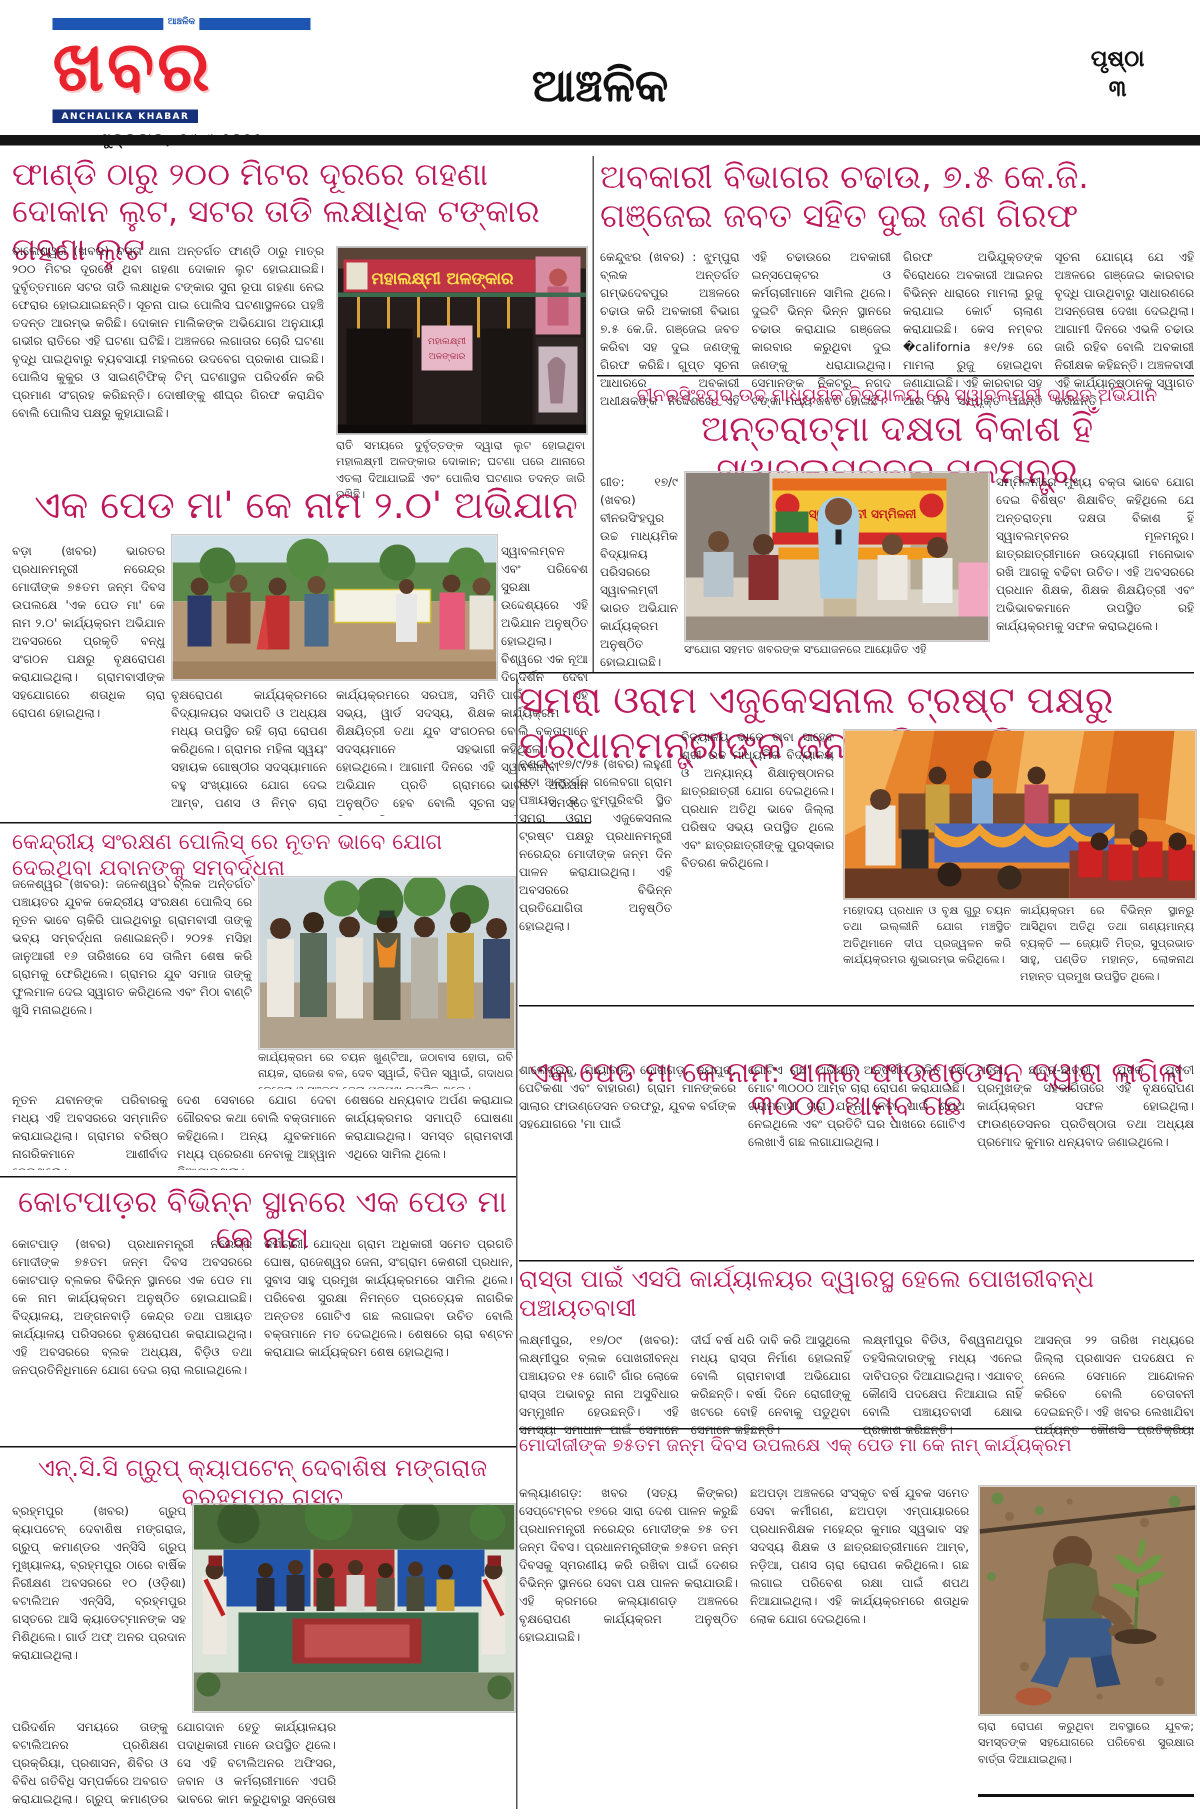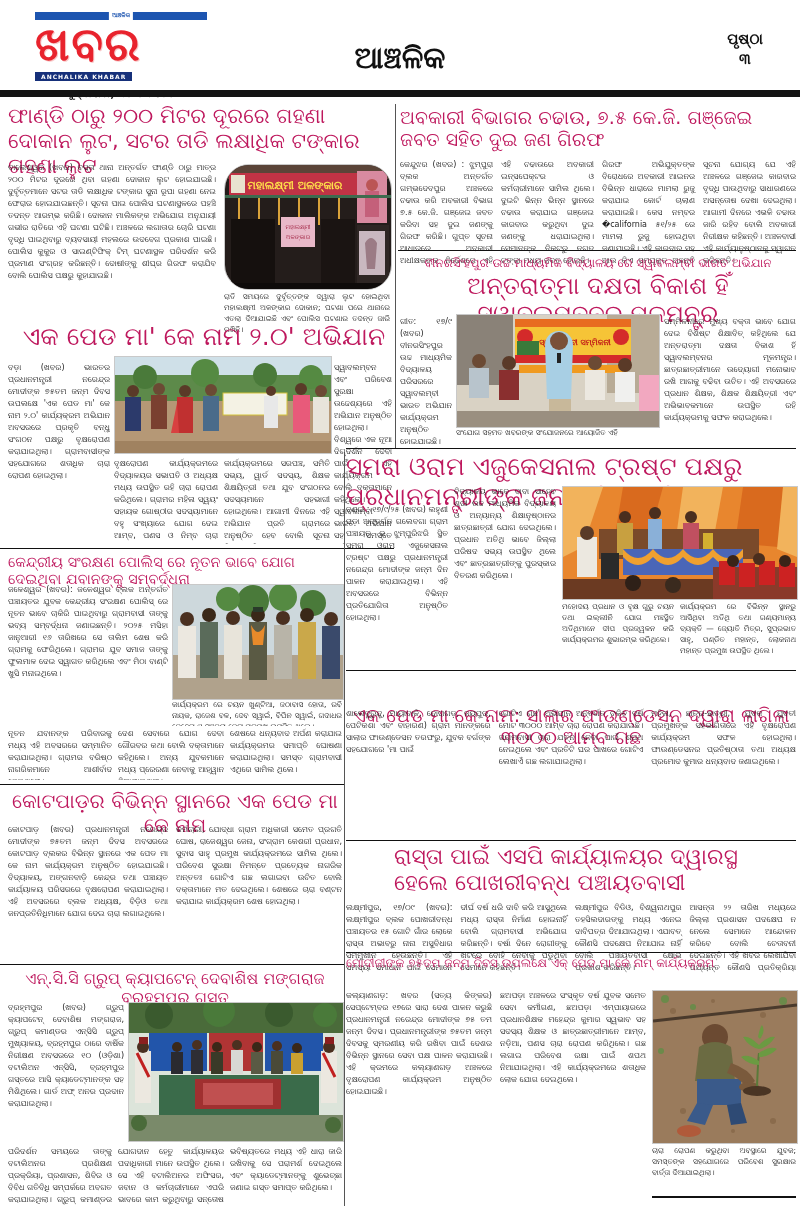--- a/index.html
+++ b/index.html
@@ -52,21 +52,21 @@
     <div>ପୃଷ୍ଠା</div>
     <div>୩</div>
   </div>
 
   <div class="bar-black" style="top:90px;"></div>
 
   <div class="abs" style="left:8px;top:104px;width:384px;">
     <div class="hl" style="font-size:21px;">ଫାଣ୍ଡି ଠାରୁ ୨୦୦ ମିଟର ଦୂରରେ ଗହଣା ଦୋକାନ ଲୁଟ, ସଟର ତାଡି ଲକ୍ଷାଧିକ ଟଙ୍କାର ଗହଣା ଲୁଟ</div>
   </div>
   <div class="abs body-txt" style="left:8px;top:162px;width:208px;height:150px;overflow:hidden;">ବାଲେଶ୍ୱର (ଖବର) ବସ୍ତା ଥାନା ଅନ୍ତର୍ଗତ ଫାଣ୍ଡି ଠାରୁ ମାତ୍ର ୨୦୦ ମିଟର ଦୂରରେ ଥିବା ଗହଣା ଦୋକାନ ଲୁଟ ହୋଇଯାଇଛି। ଦୁର୍ବୃତ୍ତମାନେ ସଟର ତାଡି ଲକ୍ଷାଧିକ ଟଙ୍କାର ସୁନା ରୂପା ଗହଣା ନେଇ ଫେରାର ହୋଇଯାଇଛନ୍ତି। ସୂଚନା ପାଇ ପୋଲିସ ଘଟଣାସ୍ଥଳରେ ପହଞ୍ଚି ତଦନ୍ତ ଆରମ୍ଭ କରିଛି। ଦୋକାନ ମାଲିକଙ୍କ ଅଭିଯୋଗ ଅନୁଯାୟୀ ଗଭୀର ରାତିରେ ଏହି ଘଟଣା ଘଟିଛି। ଅଞ୍ଚଳରେ ଲଗାତାର ଚୋରି ଘଟଣା ବୃଦ୍ଧି ପାଇଥିବାରୁ ବ୍ୟବସାୟୀ ମହଲରେ ଉଦବେଗ ପ୍ରକାଶ ପାଇଛି। ପୋଲିସ କୁକୁର ଓ ସାଇଣ୍ଟିଫିକ୍ ଟିମ୍ ଘଟଣାସ୍ଥଳ ପରିଦର୍ଶନ କରି ପ୍ରମାଣ ସଂଗ୍ରହ କରିଛନ୍ତି। ଦୋଷୀଙ୍କୁ ଶୀଘ୍ର ଗିରଫ କରାଯିବ ବୋଲି ପୋଲିସ ପକ୍ଷରୁ କୁହାଯାଇଛି।</div>
-  <div class="photo" style="left:224px;top:164px;width:166px;height:124px;border-radius:25px;">
+  <div class="photo" style="left:224px;top:164px;width:166px;height:124px;">
     <svg viewBox="0 0 166 124" preserveAspectRatio="none">
       <rect width="166" height="124" fill="#241d1b"></rect>
       <rect x="0" y="0" width="166" height="14" fill="#5a4438"></rect>
       <rect x="4" y="8" width="128" height="22" fill="#c03345"></rect>
       <rect x="6" y="10" width="14" height="18" fill="#e8e3d0"></rect>
       <text x="70" y="24" font-size="11" fill="#ffe24a" text-anchor="middle" font-weight="bold">ମହାଲକ୍ଷ୍ମୀ ଅଳଙ୍କାର</text>
       <rect x="132" y="6" width="30" height="52" fill="#d88aa0"></rect>
       <circle cx="147" cy="20" r="6" fill="#b55"></circle>
       <rect x="140" y="26" width="14" height="26" fill="#c4607a"></rect>
       <g stroke="#d9a23a" stroke-width="2">
@@ -85,21 +85,21 @@
       <rect x="96" y="54" width="34" height="64" fill="#1a1412"></rect>
       <rect x="132" y="60" width="32" height="60" fill="#2e2624"></rect>
       <rect x="134" y="66" width="26" height="44" fill="#c9b8c0"></rect>
       <path d="M140 78 q6 -10 12 0 l-2 26 l-8 0 z" fill="#9b7b85"></path>
       <rect x="0" y="118" width="166" height="6" fill="#0e0b0a"></rect>
     </svg>
   </div>
   <div class="abs cap" style="left:224px;top:292px;width:166px;">ରାତି ସମୟରେ ଦୁର୍ବୃତ୍ତଙ୍କ ଦ୍ୱାରା ଲୁଟ ହୋଇଥିବା ମହାଲକ୍ଷ୍ମୀ ଅଳଙ୍କାର ଦୋକାନ; ଘଟଣା ପରେ ଥାନାରେ ଏତଲା ଦିଆଯାଇଛି ଏବଂ ପୋଲିସ ଘଟଣାର ତଦନ୍ତ ଜାରି ରଖିଛି।</div>
 
   <div class="abs" style="left:400px;top:106px;width:396px;">
-    <div class="hl" style="font-size:19px;">ଅବକାରୀ ବିଭାଗର ଚଢାଉ, ୭.୫ କେ.ଜି. ଗଞ୍ଜେଇ ଜବତ ସହିତ ଦୁଇ ଜଣ ଗିରଫ</div>
+    <div class="hl" style="font-size:22px;">ଅବକାରୀ ବିଭାଗର ଚଢାଉ, ୭.୫ କେ.ଜି. ଗଞ୍ଜେଇ ଜବତ ସହିତ ଦୁଇ ଜଣ ଗିରଫ</div>
     <div class="cols" style="margin-top:8px;height:106px;overflow:hidden;">
       <div class="body-txt">କେନ୍ଦୁଝର (ଖବର) : ଝୁମ୍ପୁରା ବ୍ଲକ ଅନ୍ତର୍ଗତ ଗମ୍ଭଦେବପୁର ଅଞ୍ଚଳରେ ଚଢାଉ କରି ଅବକାରୀ ବିଭାଗ ୭.୫ କେ.ଜି. ଗଞ୍ଜେଇ ଜବତ କରିବା ସହ ଦୁଇ ଜଣଙ୍କୁ ଗିରଫ କରିଛି। ଗୁପ୍ତ ସୂଚନା ଆଧାରରେ ଅବକାରୀ ଅଧୀକ୍ଷକଙ୍କ ନିର୍ଦ୍ଦେଶରେ ଏହି ଚଢାଉ କରାଯାଇଥିଲା।</div>
       <div class="body-txt">ଏହି ଚଢାଉରେ ଅବକାରୀ ଇନ୍ସପେକ୍ଟର ଓ କର୍ମଚାରୀମାନେ ସାମିଲ ଥିଲେ। ଦୁଇଟି ଭିନ୍ନ ଭିନ୍ନ ସ୍ଥାନରେ ଚଢାଉ କରାଯାଇ ଗଞ୍ଜେଇ କାରବାର କରୁଥିବା ଦୁଇ ଜଣଙ୍କୁ ଧରାଯାଇଥିଲା। ସେମାନଙ୍କ ନିକଟରୁ ନଗଦ ଟଙ୍କା ମଧ୍ୟ ଜବତ ହୋଇଛି।</div>
       <div class="body-txt">ଗିରଫ ଅଭିଯୁକ୍ତଙ୍କ ବିରୋଧରେ ଅବକାରୀ ଆଇନର ବିଭିନ୍ନ ଧାରାରେ ମାମଲା ରୁଜୁ କରାଯାଇ କୋର୍ଟ ଚାଲାଣ କରାଯାଇଛି। କେସ ନମ୍ବର �california ୫୧/୨୫ ରେ ମାମଲା ରୁଜୁ ହୋଇଥିବା ଜଣାଯାଇଛି। ଏହି କାରବାର ସହ ଆଉ କିଏ ସମ୍ପୃକ୍ତ ଅଛନ୍ତି ତାହା ଅନୁସନ୍ଧାନ ଚାଲିଛି।</div>
       <div class="body-txt">ସୂଚନା ଯୋଗ୍ୟ ଯେ ଏହି ଅଞ୍ଚଳରେ ଗଞ୍ଜେଇ କାରବାର ବୃଦ୍ଧି ପାଉଥିବାରୁ ସାଧାରଣରେ ଅସନ୍ତୋଷ ଦେଖା ଦେଇଥିଲା। ଆଗାମୀ ଦିନରେ ଏଭଳି ଚଢାଉ ଜାରି ରହିବ ବୋଲି ଅବକାରୀ ନିରୀକ୍ଷକ କହିଛନ୍ତି। ଅଞ୍ଚଳବାସୀ ଏହି କାର୍ଯ୍ୟାନୁଷ୍ଠାନକୁ ସ୍ୱାଗତ କରିଛନ୍ତି।</div>
     </div>
   </div>
   <div class="rule-h" style="left:398px;top:250px;width:398px;"></div>
   <div class="rule-v" style="left:395px;top:104px;height:344px;"></div>
 
@@ -282,21 +282,21 @@
   <div class="rule-h" style="left:346px;top:840px;width:450px;"></div>
 
   <div class="abs center" style="left:8px;top:790px;width:334px;">
     <div class="hl" style="font-size:20px;">କୋଟପାଡ଼ର ବିଭିନ୍ନ ସ୍ଥାନରେ ଏକ ପେଡ ମା କେ ନାମ</div>
   </div>
   <div class="abs body-txt" style="left:8px;top:824px;width:160px;height:136px;overflow:hidden;">କୋଟପାଡ଼ (ଖବର) ପ୍ରଧାନମନ୍ତ୍ରୀ ନରେନ୍ଦ୍ର ମୋଦୀଙ୍କ ୭୫ତମ ଜନ୍ମ ଦିବସ ଅବସରରେ କୋଟପାଡ଼ ବ୍ଲକର ବିଭିନ୍ନ ସ୍ଥାନରେ ଏକ ପେଡ ମା କେ ନାମ କାର୍ଯ୍ୟକ୍ରମ ଅନୁଷ୍ଠିତ ହୋଇଯାଇଛି। ବିଦ୍ୟାଳୟ, ଅଙ୍ଗନବାଡ଼ି କେନ୍ଦ୍ର ତଥା ପଞ୍ଚାୟତ କାର୍ଯ୍ୟାଳୟ ପରିସରରେ ବୃକ୍ଷରୋପଣ କରାଯାଇଥିଲା। ଏହି ଅବସରରେ ବ୍ଲକ ଅଧ୍ୟକ୍ଷ, ବିଡ଼ିଓ ତଥା ଜନପ୍ରତିନିଧିମାନେ ଯୋଗ ଦେଇ ଚାରା ଲଗାଇଥିଲେ।</div>
   <div class="abs body-txt" style="left:176px;top:824px;width:166px;height:136px;overflow:hidden;">କର୍ମଚାରୀ, ଯୋଦ୍ଧା ଗ୍ରାମ ଅଧିକାରୀ ସମେତ ପ୍ରଗତି ଘୋଷ, ରାଜେଶ୍ୱର ଜେନା, ସଂଗ୍ରାମ କେଶରୀ ପ୍ରଧାନ, ସୁବାସ ସାହୁ ପ୍ରମୁଖ କାର୍ଯ୍ୟକ୍ରମରେ ସାମିଲ ଥିଲେ। ପରିବେଶ ସୁରକ୍ଷା ନିମନ୍ତେ ପ୍ରତ୍ୟେକ ନାଗରିକ ଅନ୍ତତଃ ଗୋଟିଏ ଗଛ ଲଗାଇବା ଉଚିତ ବୋଲି ବକ୍ତାମାନେ ମତ ଦେଇଥିଲେ। ଶେଷରେ ଚାରା ବଣ୍ଟନ କରାଯାଇ କାର୍ଯ୍ୟକ୍ରମ ଶେଷ ହୋଇଥିଲା।</div>
   <div class="rule-h" style="left:0;top:964px;width:344px;"></div>
 
   <div class="abs" style="left:346px;top:844px;width:450px;">
-    <div class="hl" style="font-size:22px;margin-left:48px;">ରାସ୍ତା ପାଇଁ ଏସପି କାର୍ଯ୍ୟାଳୟର ଦ୍ୱାରସ୍ଥ ହେଲେ ପୋଖରୀବନ୍ଧ ପଞ୍ଚାୟତବାସୀ</div>
+    <div class="hl" style="font-size:16px;">ରାସ୍ତା ପାଇଁ ଏସପି କାର୍ଯ୍ୟାଳୟର ଦ୍ୱାରସ୍ଥ ହେଲେ ପୋଖରୀବନ୍ଧ ପଞ୍ଚାୟତବାସୀ</div>
     <div class="cols" style="margin-top:6px;height:72px;overflow:hidden;">
       <div class="body-txt">ଲକ୍ଷ୍ମୀପୁର, ୧୭/୦୯ (ଖବର): ଲକ୍ଷ୍ମୀପୁର ବ୍ଲକ ପୋଖରୀବନ୍ଧ ପଞ୍ଚାୟତର ୧୫ ଗୋଟି ଗାଁର ଲୋକେ ରାସ୍ତା ଅଭାବରୁ ନାନା ଅସୁବିଧାର ସମ୍ମୁଖୀନ ହେଉଛନ୍ତି। ଏହି ସମସ୍ୟା ସମାଧାନ ପାଇଁ ସେମାନେ ଏସପି କାର୍ଯ୍ୟାଳୟର ଦ୍ୱାରସ୍ଥ ହୋଇଛନ୍ତି।</div>
       <div class="body-txt">ଦୀର୍ଘ ବର୍ଷ ଧରି ଦାବି କରି ଆସୁଥିଲେ ମଧ୍ୟ ରାସ୍ତା ନିର୍ମାଣ ହୋଇନାହିଁ ବୋଲି ଗ୍ରାମବାସୀ ଅଭିଯୋଗ କରିଛନ୍ତି। ବର୍ଷା ଦିନେ ରୋଗୀଙ୍କୁ ଖଟରେ ବୋହି ନେବାକୁ ପଡୁଥିବା ସେମାନେ କହିଛନ୍ତି।</div>
       <div class="body-txt">ଲକ୍ଷ୍ମୀପୁର ବିଡିଓ, ବିଶ୍ୱନାଥପୁର ତହସିଲଦାରଙ୍କୁ ମଧ୍ୟ ଏନେଇ ଦାବିପତ୍ର ଦିଆଯାଇଥିଲା। ଏଯାବତ୍ କୌଣସି ପଦକ୍ଷେପ ନିଆଯାଇ ନାହିଁ ବୋଲି ପଞ୍ଚାୟତବାସୀ କ୍ଷୋଭ ପ୍ରକାଶ କରିଛନ୍ତି।</div>
       <div class="body-txt">ଆସନ୍ତା ୨୨ ତାରିଖ ମଧ୍ୟରେ ଜିଲ୍ଲା ପ୍ରଶାସନ ପଦକ୍ଷେପ ନ ନେଲେ ସେମାନେ ଆନ୍ଦୋଳନ କରିବେ ବୋଲି ଚେତାବନୀ ଦେଇଛନ୍ତି। ଏହି ଖବର ଲେଖାଯିବା ପର୍ଯ୍ୟନ୍ତ କୌଣସି ପ୍ରତିକ୍ରିୟା ମିଳିନାହିଁ।</div>
     </div>
   </div>
   <div class="rule-h" style="left:346px;top:952px;width:450px;"></div>
 
   <div class="abs center" style="left:8px;top:970px;width:334px;">
@@ -343,21 +343,20 @@
         <path d="M194 50 L206 74" stroke="#c02020" stroke-width="3"></path>
         <rect x="196" y="34" width="9" height="7" fill="#8a1f1f"></rect>
       </g>
       <rect x="0" y="112" width="214" height="26" fill="#7a8a6a"></rect>
       <circle cx="10" cy="120" r="8" fill="#4a6b3a"></circle>
         <circle cx="204" cy="122" r="8" fill="#4a6b3a"></circle>
     </svg>
   </div>
   <div class="abs body-txt" style="left:8px;top:1146px;width:104px;height:60px;overflow:hidden;">ପରିଦର୍ଶନ ସମୟରେ ତାଙ୍କୁ ବଟାଲିଅନର ପ୍ରଶିକ୍ଷଣ ପ୍ରକ୍ରିୟା, ପ୍ରଶାସନ, ଶିବିର ଓ ବିବିଧ ଗତିବିଧି ସମ୍ପର୍କରେ ଅବଗତ କରାଯାଇଥିଲା। ଗ୍ରୁପ୍ କମାଣ୍ଡର କ୍ୟାଡେଟ୍‌ମାନଙ୍କ ଡ୍ରିଲ୍ ଏବଂ ପୋଷାକର ଭୂୟସୀ ପ୍ରଶଂସା କରିଥିଲେ।</div>
   <div class="abs body-txt" style="left:118px;top:1146px;width:106px;height:60px;overflow:hidden;">ଯୋଗଦାନ ହେତୁ କାର୍ଯ୍ୟାଳୟର ପଦାଧିକାରୀ ମାନେ ଉପସ୍ଥିତ ଥିଲେ। ସେ ଏହି ବଟାଲିଅନର ଅଫିସର, ଜବାନ ଓ କର୍ମଚାରୀମାନେ ଏପରି ଭାବରେ କାମ କରୁଥିବାରୁ ସନ୍ତୋଷ ପ୍ରକାଶ କରିଥିଲେ।</div>
-  <div class="abs body-txt" style="left:230px;top:1146px;width:112px;height:60px;overflow:hidden;">ଭବିଷ୍ୟତରେ ମଧ୍ୟ ଏହି ଧାରା ଜାରି ରଖିବାକୁ ସେ ପରାମର୍ଶ ଦେଇଥିଲେ ଏବଂ କ୍ୟାଡେଟ୍‌ମାନଙ୍କୁ ଶୁଭେଚ୍ଛା ଜଣାଇ ଗସ୍ତ ସମାପ୍ତ କରିଥିଲେ।</div>
 
   <div class="abs" style="left:346px;top:956px;width:450px;">
     <div class="hl" style="font-size:12px;">ମୋଦୀଜୀଙ୍କ ୭୫ତମ ଜନ୍ମ ଦିବସ ଉପଲକ୍ଷେ ଏକ୍ ପେଡ ମା କେ ନାମ୍ କାର୍ଯ୍ୟକ୍ରମ</div>
   </div>
   <div class="abs body-txt" style="left:346px;top:990px;width:146px;height:216px;overflow:hidden;">କଲ୍ୟାଣଗଡ଼: ଖବର (ସତ୍ୟ କିଙ୍କର) ସେପ୍ଟେମ୍ବର ୧୭ରେ ସାରା ଦେଶ ପାଳନ କରୁଛି ପ୍ରଧାନମନ୍ତ୍ରୀ ନରେନ୍ଦ୍ର ମୋଦୀଙ୍କ ୭୫ ତମ ଜନ୍ମ ଦିବସ। ପ୍ରଧାନମନ୍ତ୍ରୀଙ୍କ ୭୫ତମ ଜନ୍ମ ଦିବସକୁ ସ୍ମରଣୀୟ କରି ରଖିବା ପାଇଁ ଦେଶର ବିଭିନ୍ନ ସ୍ଥାନରେ ସେବା ପକ୍ଷ ପାଳନ କରାଯାଉଛି। ଏହି କ୍ରମରେ କଲ୍ୟାଣଗଡ଼ ଅଞ୍ଚଳରେ ବୃକ୍ଷରୋପଣ କାର୍ଯ୍ୟକ୍ରମ ଅନୁଷ୍ଠିତ ହୋଇଯାଇଛି।</div>
   <div class="abs body-txt" style="left:500px;top:990px;width:146px;height:216px;overflow:hidden;">ଛଅପଡ଼ା ଅଞ୍ଚଳରେ ସଂସ୍କୃତ ବର୍ଷ ଯୁବକ ସମେତ ସେବା କର୍ମୀଗଣ, ଛଅପଡ଼ା ଏମ୍ପାୟାରରେ ପ୍ରଧାନଶିକ୍ଷକ ମହେନ୍ଦ୍ର କୁମାର ସ୍ୱଭାବ ସହ ସଦସ୍ୟ ଶିକ୍ଷକ ଓ ଛାତ୍ରଛାତ୍ରୀମାନେ ଆମ୍ବ, ନଡ଼ିଆ, ପଣସ ଚାରା ରୋପଣ କରିଥିଲେ। ଗଛ ଲଗାଇ ପରିବେଶ ରକ୍ଷା ପାଇଁ ଶପଥ ନିଆଯାଇଥିଲା। ଏହି କାର୍ଯ୍ୟକ୍ରମରେ ଶତାଧିକ ଲୋକ ଯୋଗ ଦେଇଥିଲେ।</div>
   <div class="photo" style="left:652px;top:990px;width:144px;height:152px;">
     <svg viewBox="0 0 144 152" preserveAspectRatio="none">
       <rect width="144" height="152" fill="#9a7b5c"></rect>
       <g fill="#8a6b4c">

